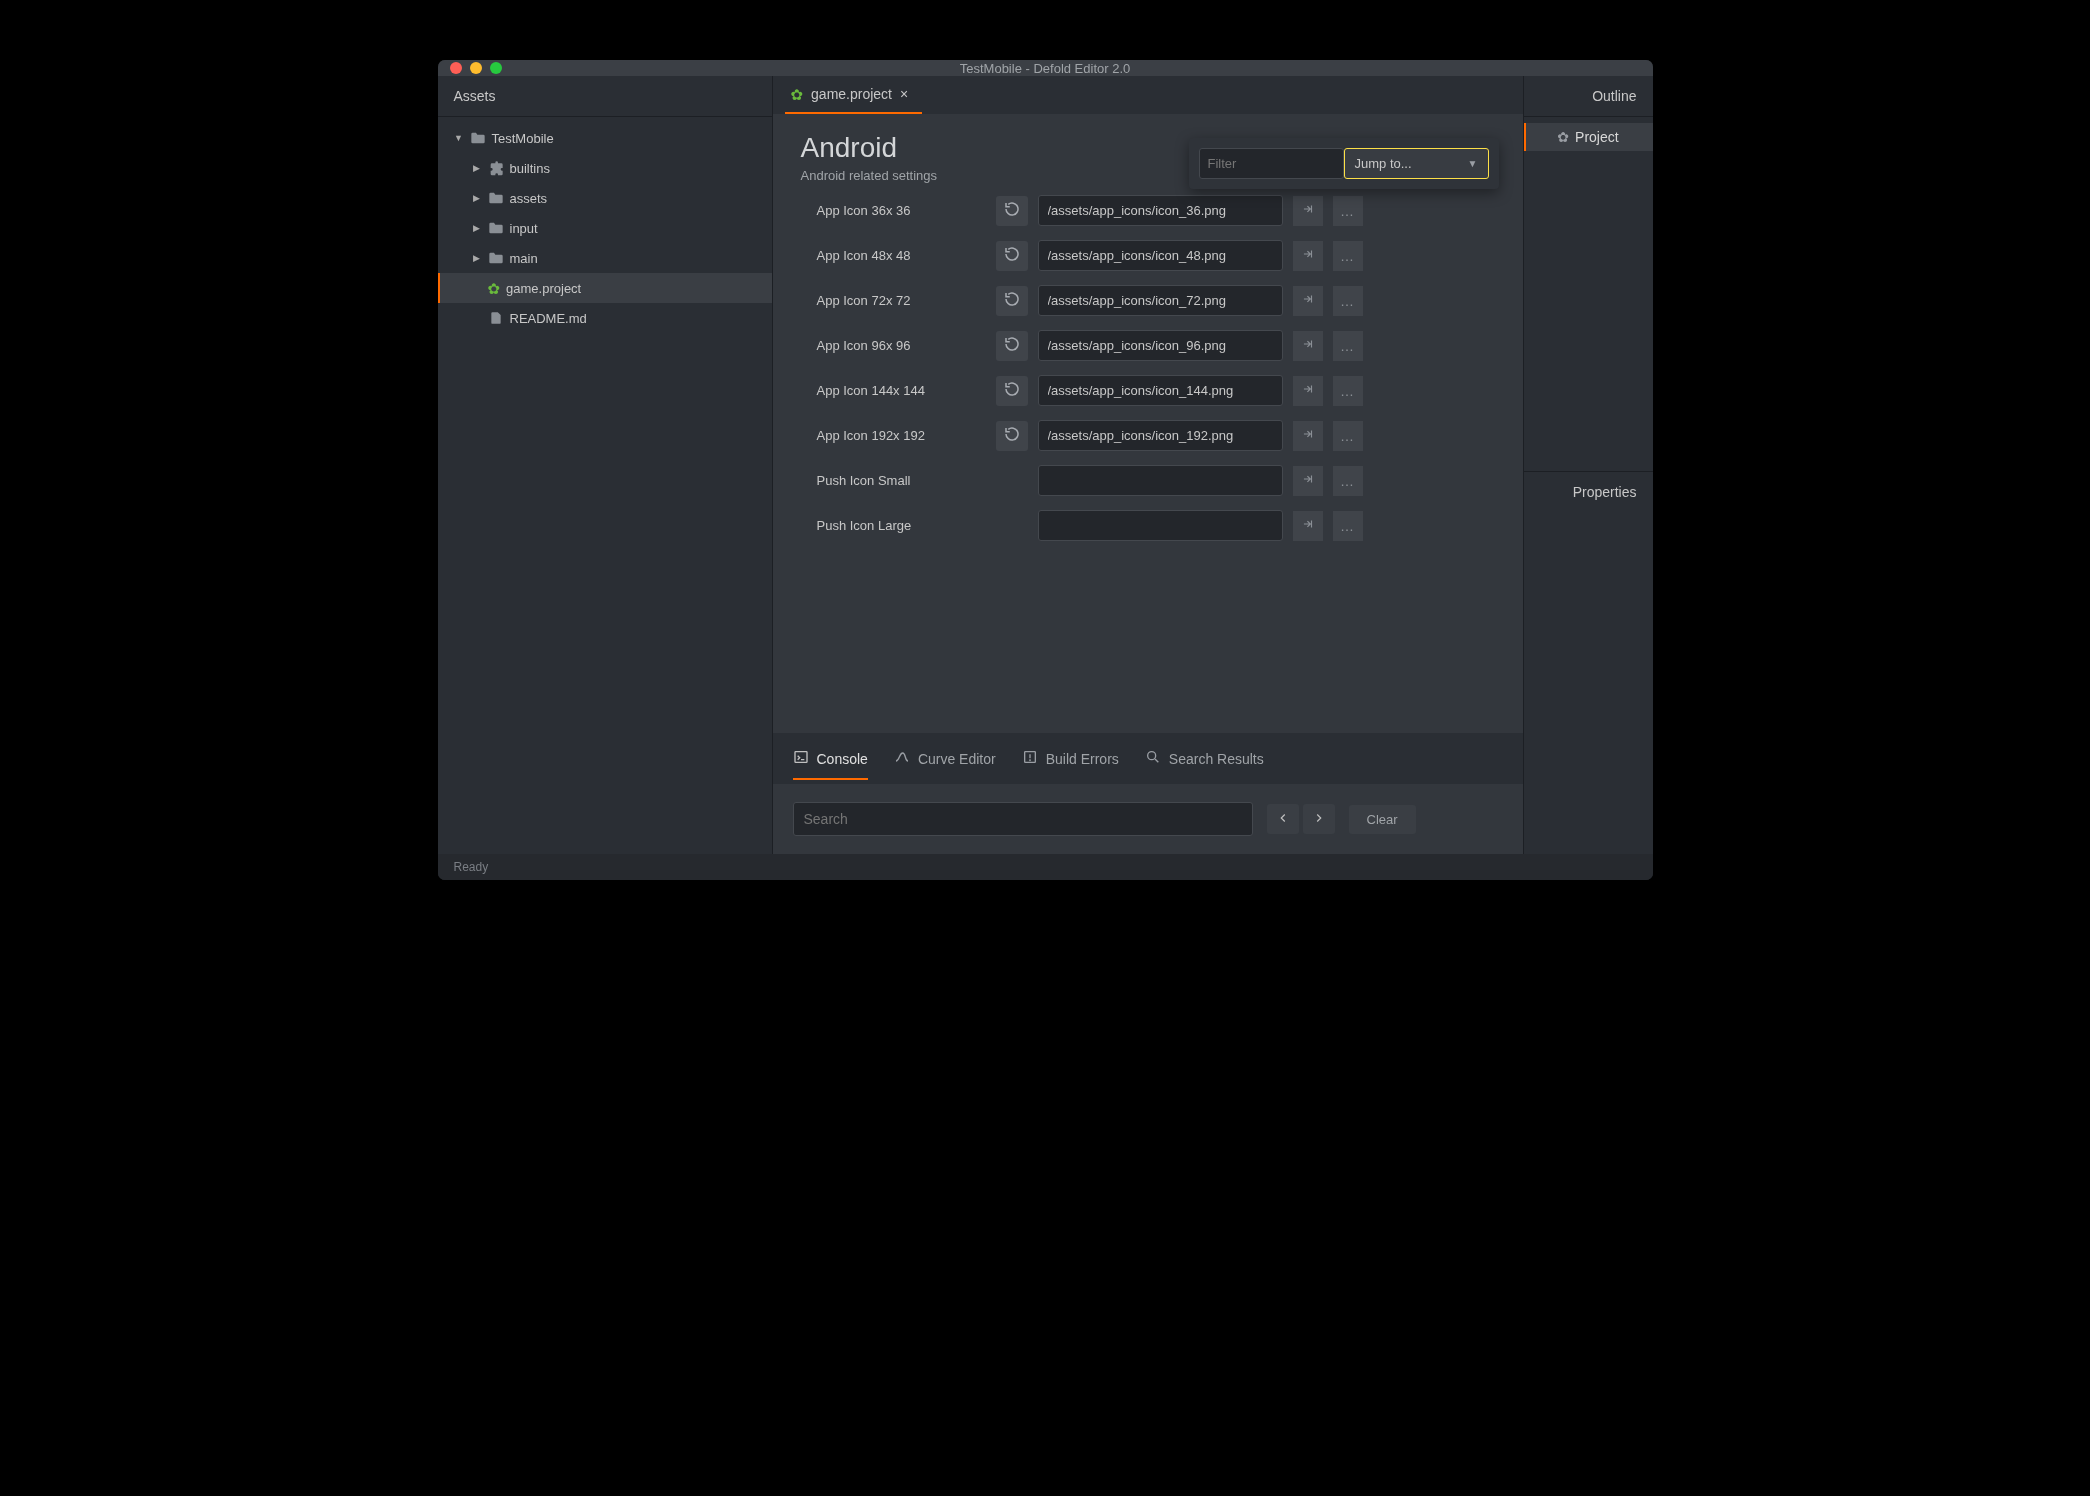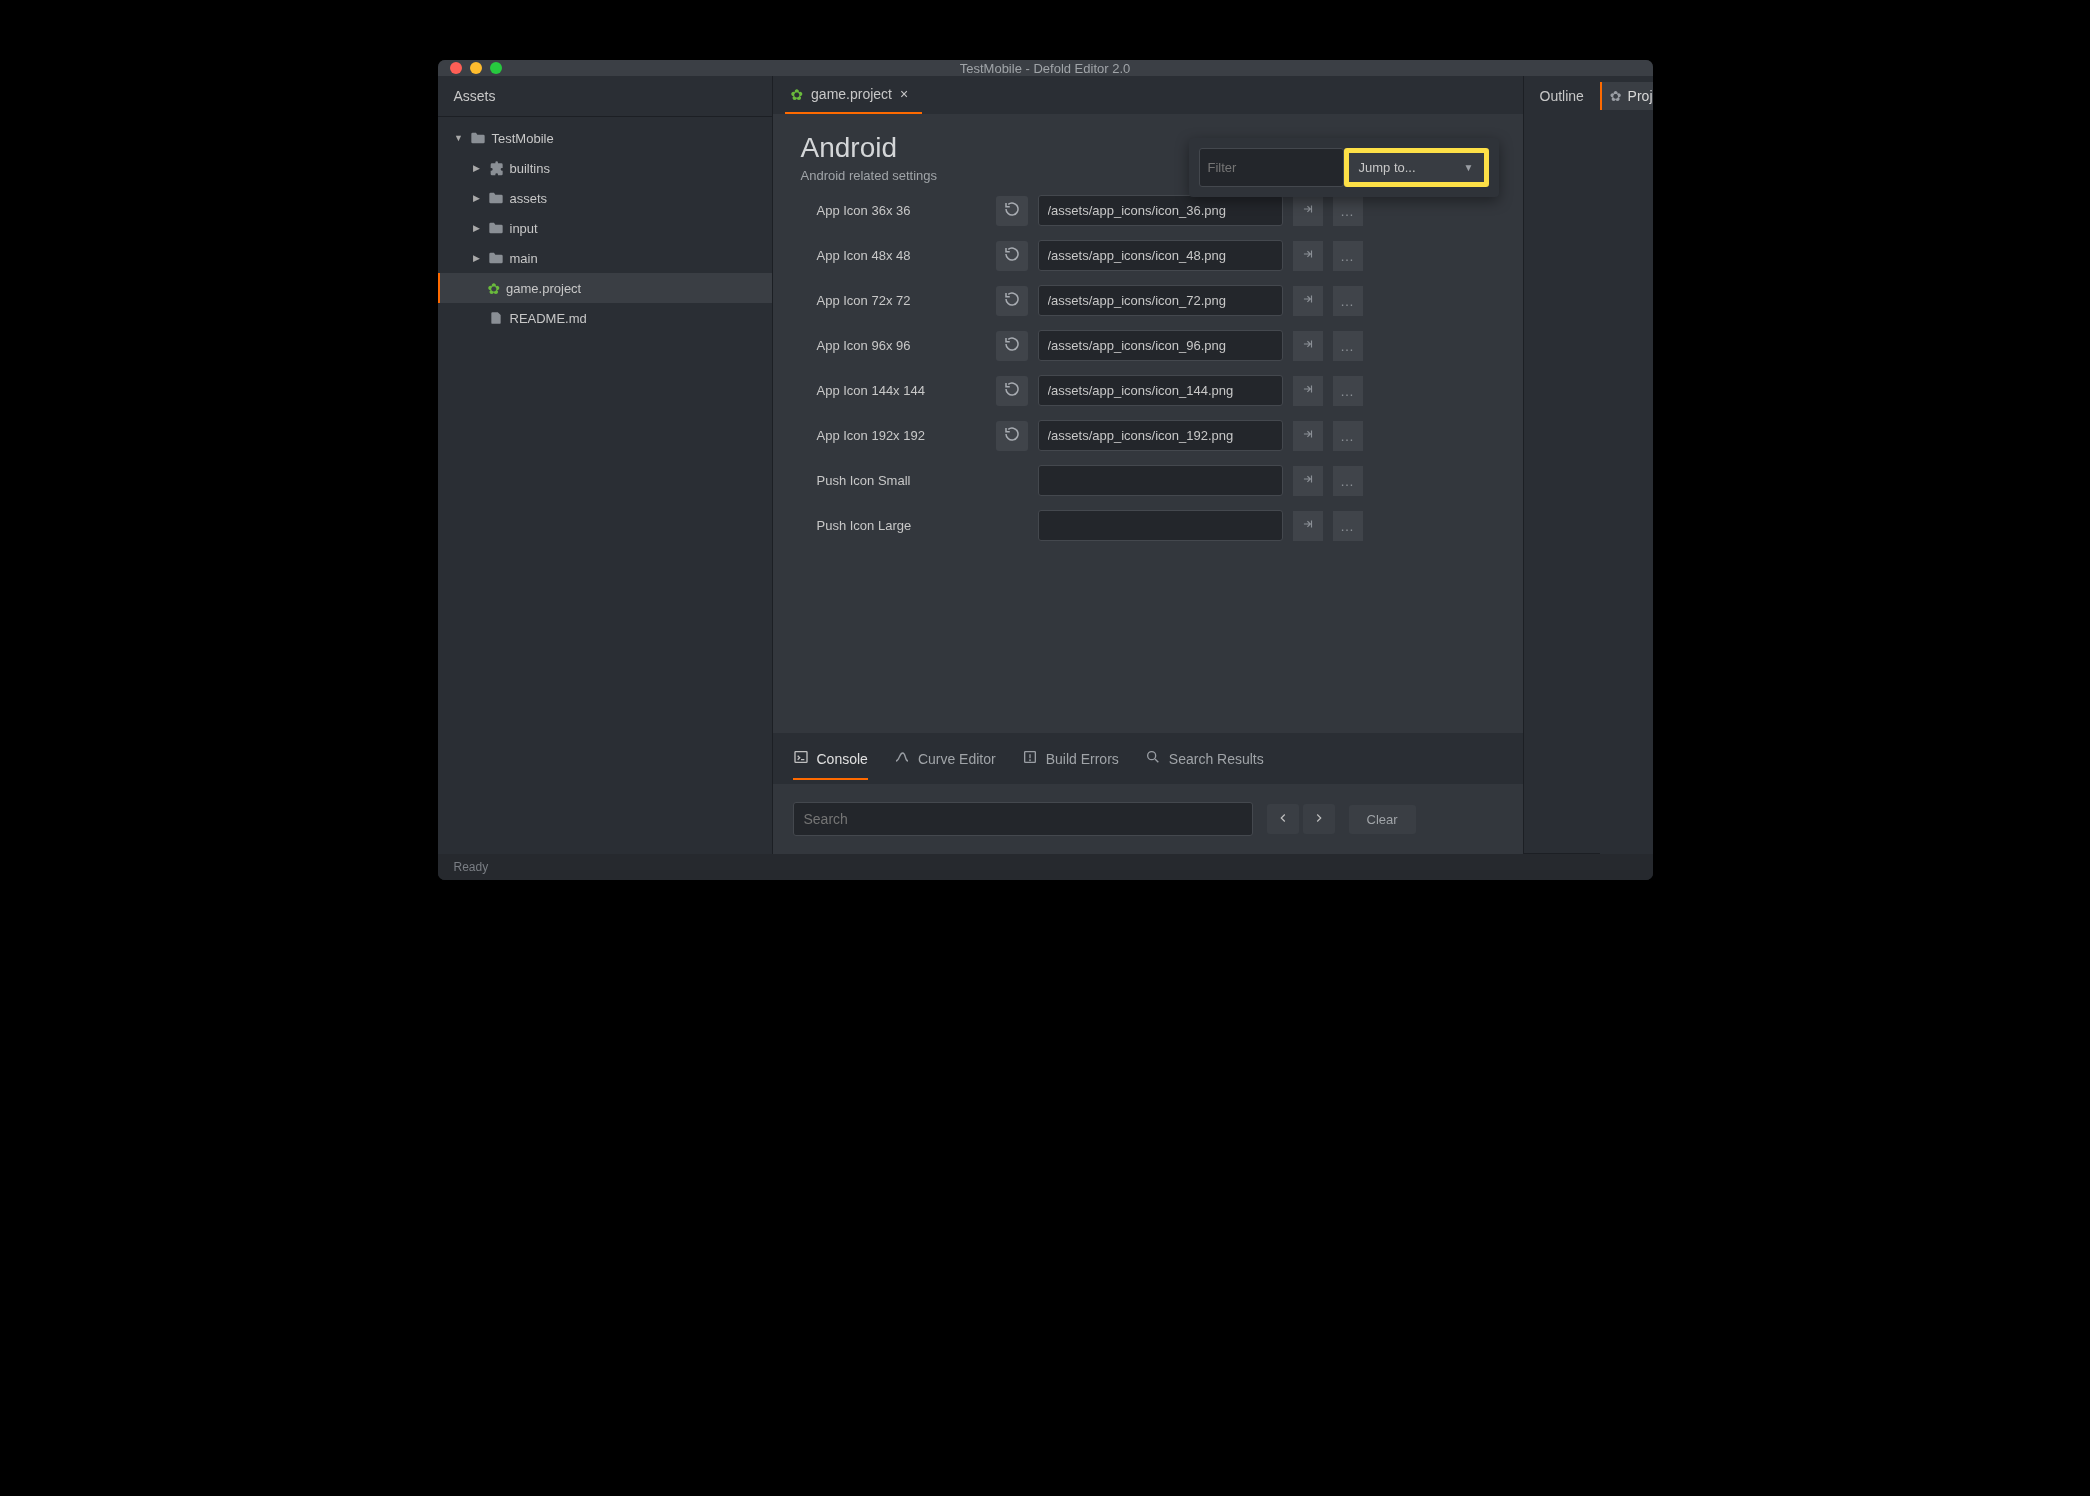--- a/index.html
+++ b/index.html
@@ -197,21 +197,21 @@
     color: #c8c8c8;
     font-size: 13px;
     padding: 7px 0;
     outline: none;
   }
   .jump-select {
     display: flex;
     align-items: center;
     justify-content: space-between;
     background: #383c42;
-    border: 5px solid #fde047;
+    border: 1px solid #fde047;
     border-radius: 3px;
     width: 145px;
     padding: 7px 10px;
     color: #c8c8c8;
     font-size: 13px;
   }
   .props {
     display: flex;
     flex-direction: column;
     gap: 14px;
@@ -298,21 +298,21 @@
     border-radius: 3px;
     color: #c8c8c8;
     font-size: 14px;
     padding: 8px 10px;
     outline: none;
   }
   .nav-group { display: flex; gap: 4px; }
   .panel-right {
     width: 130px;
     display: flex;
-    flex-direction: row;
+    flex-direction: column;
     background: #2a2e34;
     border-left: 1px solid #1c1f24;
   }
   .outline-body {
     flex: 1;
     padding: 6px 0;
   }
   .outline-item {
     display: flex;
     align-items: center;

